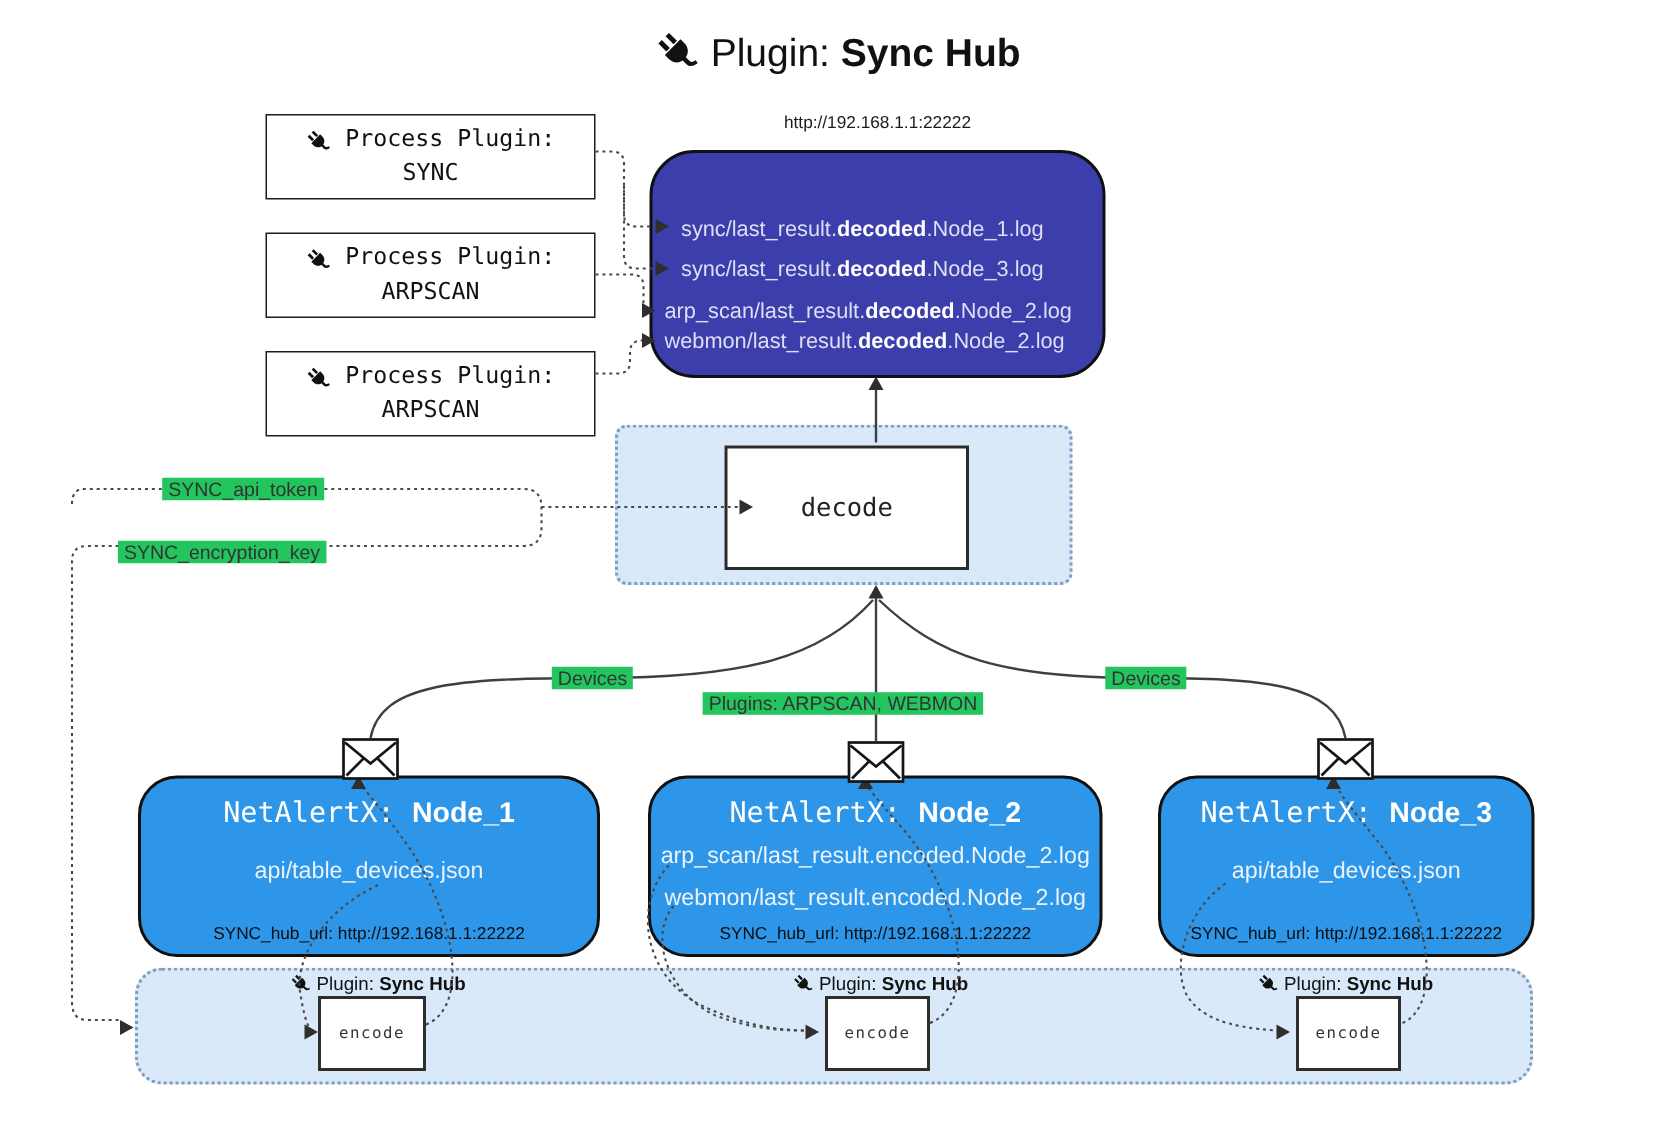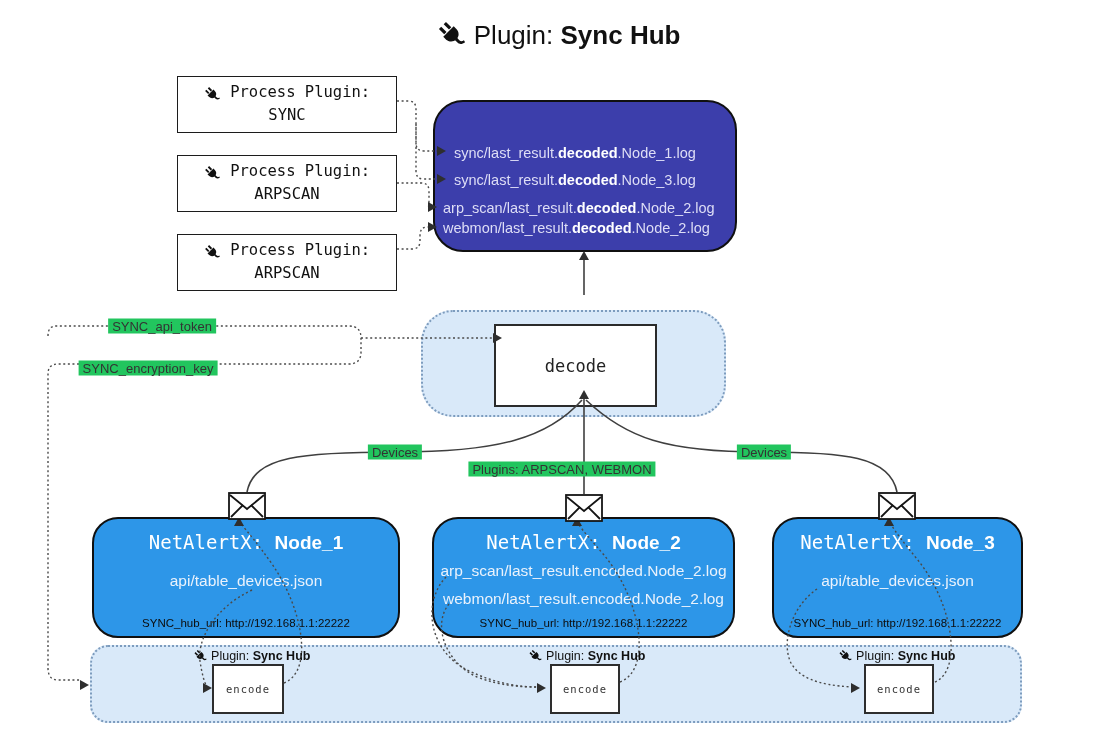--- a/index.html
+++ b/index.html
@@ -33,21 +33,21 @@
   
   .pbox{position:absolute;left:177px;width:220px;height:57px;background:#fff;z-index:1;
         border:1.6px solid #1c1c1c;box-sizing:border-box;text-align:center;
         font-family:"DejaVu Sans Mono",monospace;font-size:15.5px;color:#111;padding-top:6px;}
   .pb0{top:76px;} .pb1{top:155px;} .pb2{top:234px;}
   .pbox .l2{margin-top:3px;}
 
   
   .panel{background:var(--panel-fill,#d9e9f9);border:2px dotted var(--panel-border,#7d9cbe);
          box-sizing:border-box;position:absolute;z-index:1;}
-  .decode-panel{left:421px;top:283px;width:305px;height:107px;border-radius:32px;margin-top:27px;}
+  .decode-panel{left:410px;top:283px;width:305px;height:107px;border-radius:8px;}
   .decode-box{position:absolute;left:71px;top:12px;width:163px;height:83px;background:#fff;
               border:2px solid #2b2b2b;box-sizing:border-box;display:flex;align-items:center;
               justify-content:center;font-family:"DejaVu Sans Mono",monospace;font-size:17px;color:#222;}
 
   
   .elbl{position:absolute;transform:translate(-50%,-50%);background:#22c55e;padding:0 4px;
         font-size:13px;color:#333;white-space:nowrap;pointer-events:none;}
 
   
   .node{position:absolute;top:517px;height:121px;z-index:1;background:var(--node-fill,#2d96e8);
@@ -89,20 +89,21 @@
     </defs>
   </svg>
 
   <div class="title">
     <svg class="plug-icon" width="30" height="30">
         <use href="#plug"></use>
       </svg>
     <span>Plugin: </span><span class="name">Sync Hub</span>
   </div>
 
+  <div class="hub-url">http://192.168.1.1:22222</div>
 
   <div class="hub">
     <div class="hub-log hl0"><span>sync/last_result.</span><b>decoded</b><span>.Node_1.log</span></div>
     <div class="hub-log hl1"><span>sync/last_result.</span><b>decoded</b><span>.Node_3.log</span></div>
     <div class="hub-log hl2"><span>arp_scan/last_result.</span><b>decoded</b><span>.Node_2.log</span></div>
     <div class="hub-log hl3"><span>webmon/last_result.</span><b>decoded</b><span>.Node_2.log</span></div>
   </div>
 
   <div class="pbox pb0">
     <div class="l1"><svg class="plug-icon" width="17" height="17">

